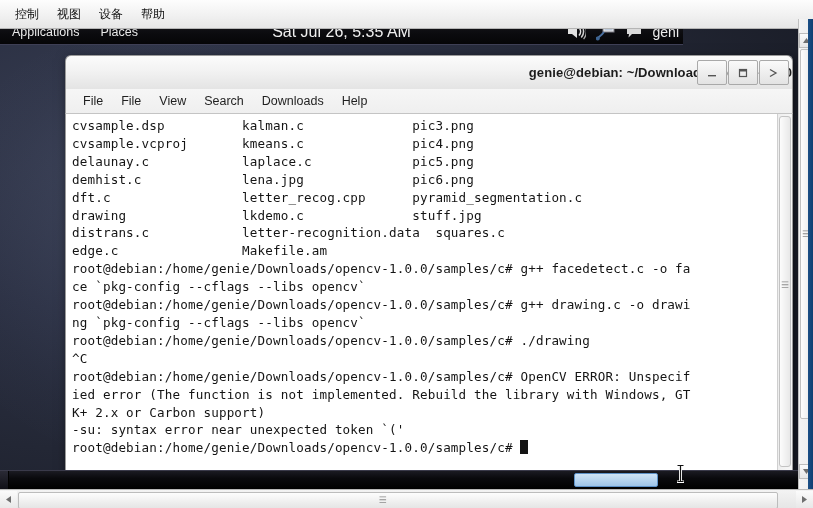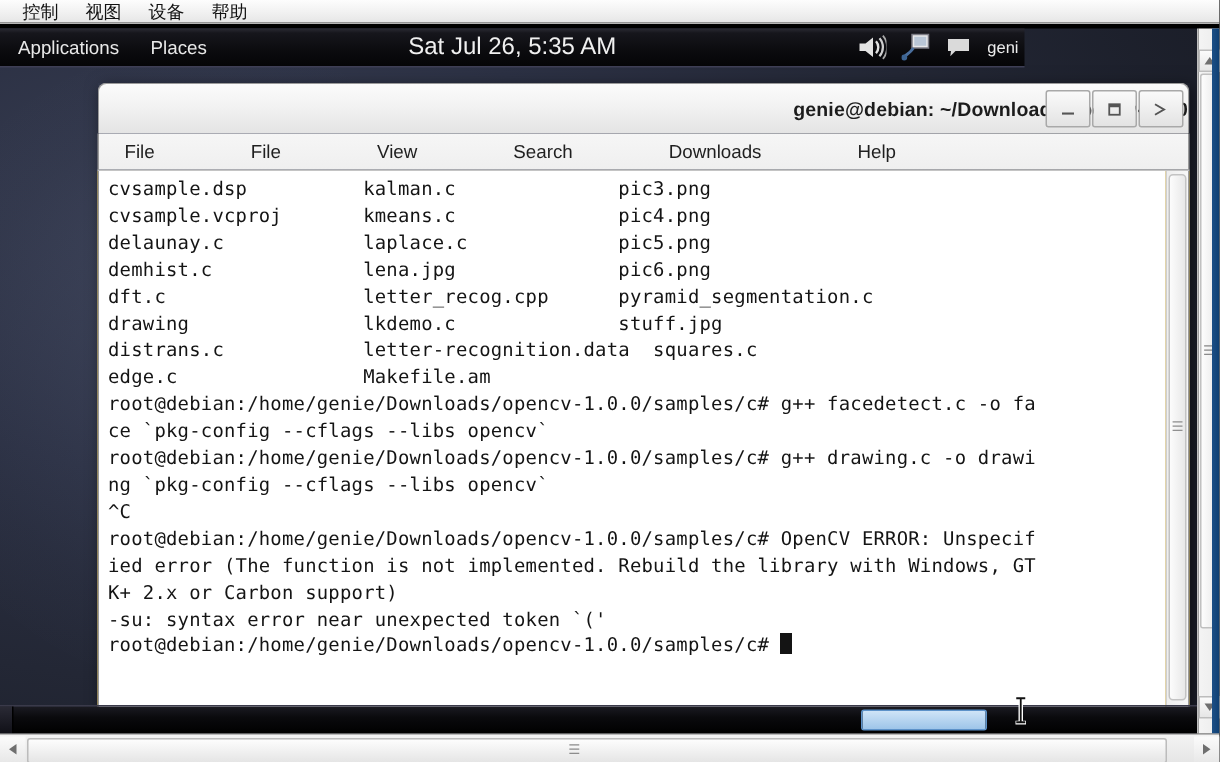--- a/index.html
+++ b/index.html
@@ -17,21 +17,21 @@
     position: relative;
     width: 813px;
     height: 508px;
     overflow: hidden;
   }
 
   
   .vm-menubar {
     position: absolute;
     left: 0; top: 0;
-    width: 813px; height: 16px;
+    width: 813px; height: 29px;
     background: linear-gradient(to bottom, #fdfdfd 0%, #f2f2f2 50%, #e6e6e6 100%);
     border-bottom: 1px solid #b5b5b5;
     display: flex;
     align-items: center;
     padding-left: 6px;
     box-sizing: border-box;
     z-index: 50;
   }
   .vm-menu-item {
     font-family: "DejaVu Sans", sans-serif;
@@ -95,21 +95,21 @@
   .panel-right {
     position: absolute;
     right: 4px;
     display: flex;
     align-items: center;
     gap: 10px;
     height: 100%;
   }
   .panel-user {
     color: #ededed;
-    font-size: 11px;
+    font-size: 14px;
     white-space: nowrap;
     overflow: hidden;
     max-width: 34px;
   }
   .icon-slot {
     display: inline-flex;
     align-items: center;
     justify-content: center;
     line-height: 1;
   }
@@ -167,21 +167,20 @@
   .term-menubar {
     height: 25px;
     background: linear-gradient(to bottom, #f6f6f6 0%, #efefef 100%);
     border-left: 1px solid #9a9a9a;
     border-right: 1px solid #9a9a9a;
     border-bottom: 1px solid #c4c4c4;
     display: flex;
     align-items: center;
     padding-left: 8px;
     box-sizing: border-box;
-    gap: 46px;
   }
   .term-menu-item {
     font-family: "Liberation Sans", sans-serif;
     font-size: 12.5px;
     color: #1f1f1f;
     padding: 3px 9px;
     cursor: default;
     white-space: nowrap;
   }
 
@@ -451,20 +450,21 @@
           <div class="term-line">delaunay.c            laplace.c             pic5.png</div>
           <div class="term-line">demhist.c             lena.jpg              pic6.png</div>
           <div class="term-line">dft.c                 letter_recog.cpp      pyramid_segmentation.c</div>
           <div class="term-line">drawing               lkdemo.c              stuff.jpg</div>
           <div class="term-line">distrans.c            letter-recognition.data  squares.c</div>
           <div class="term-line">edge.c                Makefile.am</div>
           <div class="term-line">root@debian:/home/genie/Downloads/opencv-1.0.0/samples/c# g++ facedetect.c -o fa</div>
           <div class="term-line">ce `pkg-config --cflags --libs opencv`</div>
           <div class="term-line">root@debian:/home/genie/Downloads/opencv-1.0.0/samples/c# g++ drawing.c -o drawi</div>
           <div class="term-line">ng `pkg-config --cflags --libs opencv`</div>
+          <div class="term-line">root@debian:/home/genie/Downloads/opencv-1.0.0/samples/c# ./drawing</div>
           <div class="term-line">^C</div>
           <div class="term-line">root@debian:/home/genie/Downloads/opencv-1.0.0/samples/c# OpenCV ERROR: Unspecif</div>
           <div class="term-line">ied error (The function is not implemented. Rebuild the library with Windows, GT</div>
           <div class="term-line">K+ 2.x or Carbon support)</div>
           <div class="term-line">-su: syntax error near unexpected token `('</div>
           <div class="term-line"><span>root@debian:/home/genie/Downloads/opencv-1.0.0/samples/c# </span><span class="cursor-block"></span></div>
         </div>
       <div class="term-scroll">
         <div class="thumb">
           <span class="grip">☰</span>

